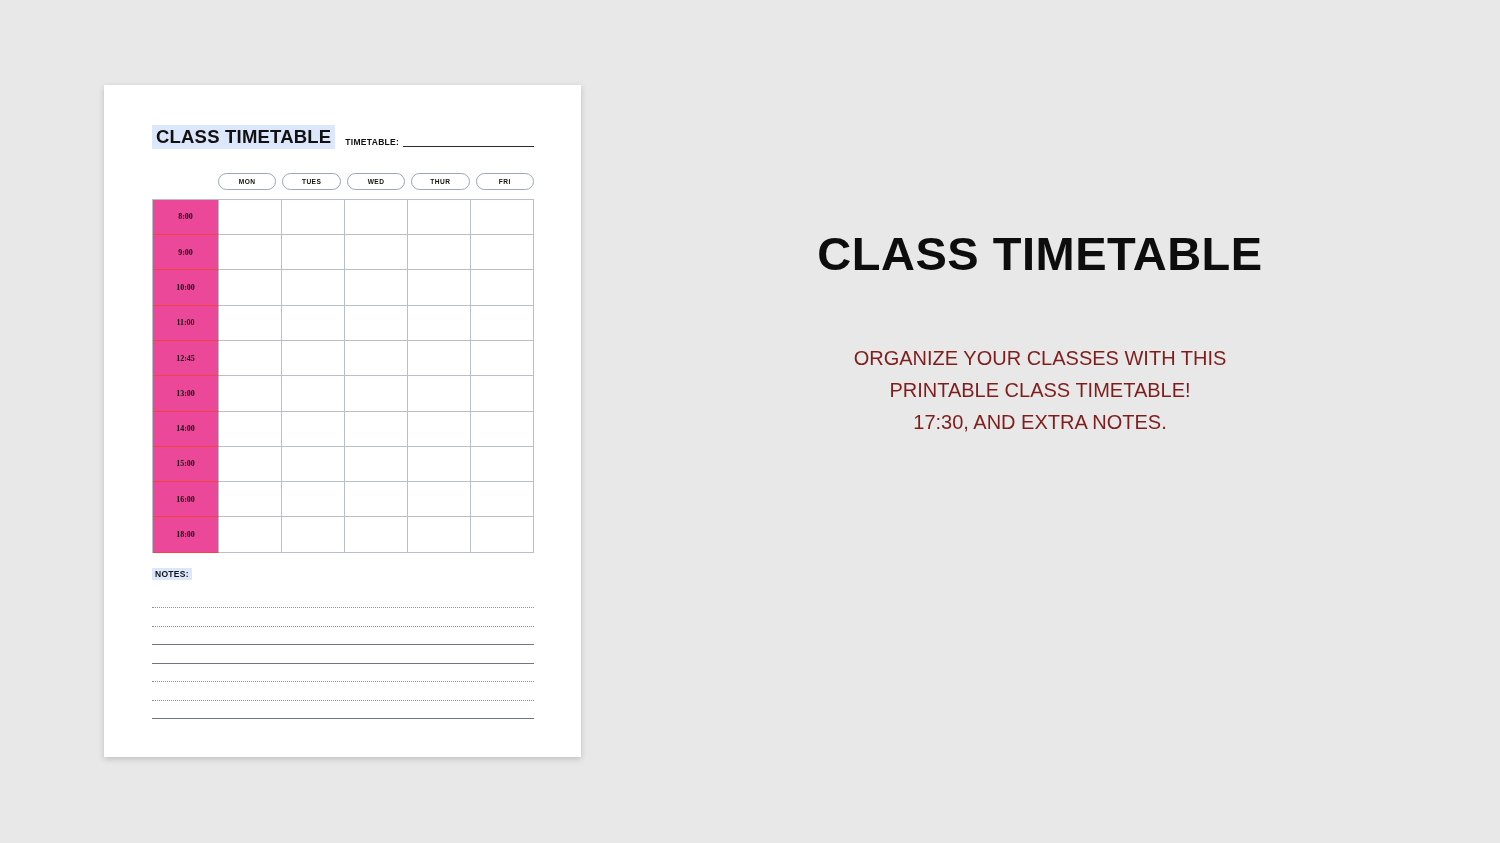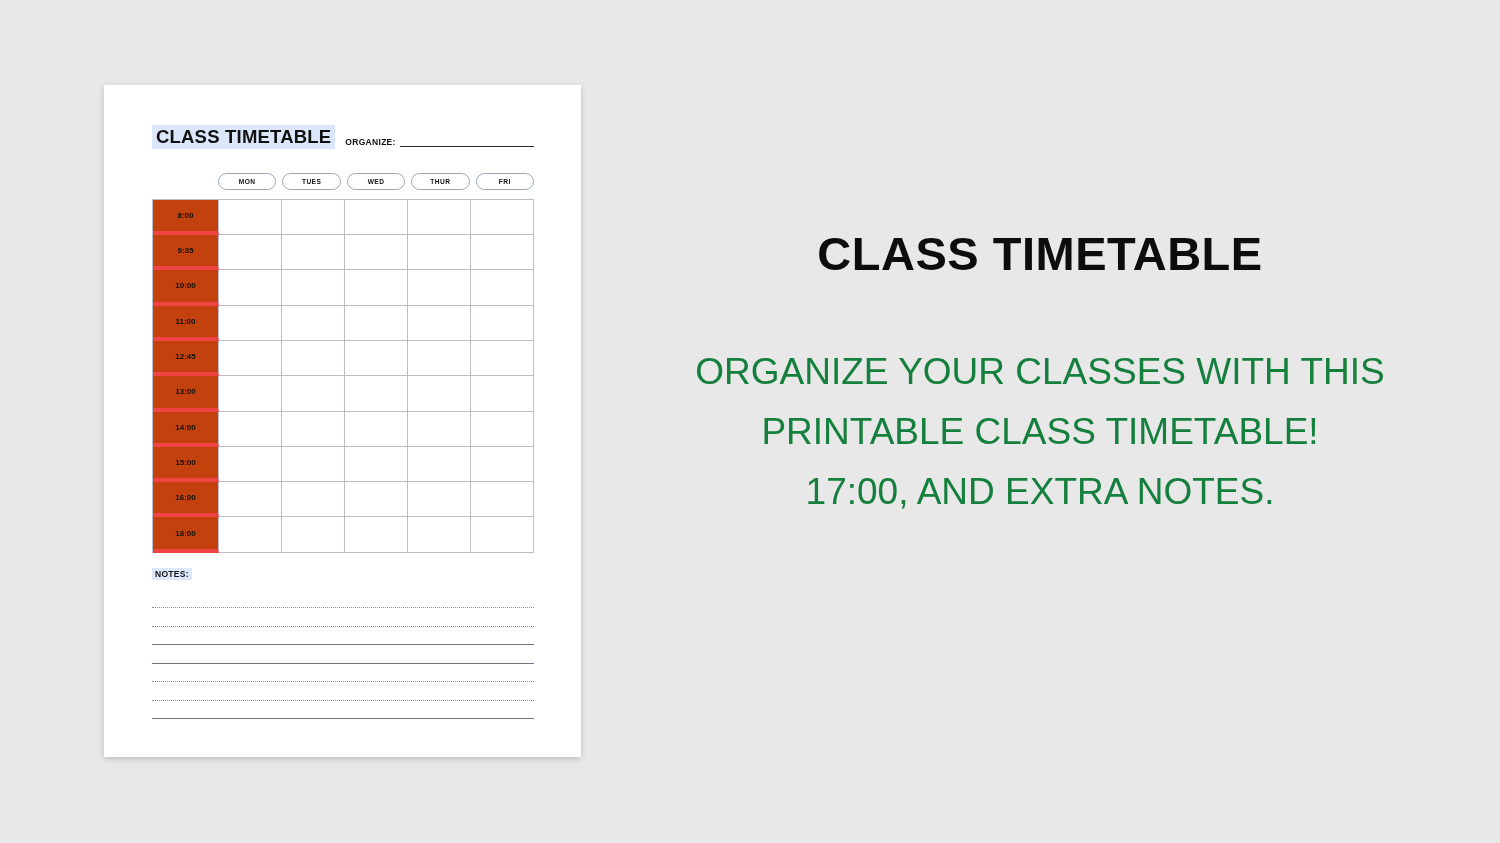--- a/index.html
+++ b/index.html
@@ -103,30 +103,31 @@
     width: 382px;
     box-sizing: border-box;
   }
   .grid-row {
     display: flex;
     height: 35.3px;
   }
   .time-cell {
     width: 66px;
     flex: 0 0 66px;
-    background: #c2410c;
+    background: #ec4899;
     border-right: 1px solid #b9bfc9;
-    border-bottom: 4px solid #ef4444;
+    border-bottom: 1px solid #ef4444;
     display: flex;
     align-items: center;
     justify-content: center;
     font-size: 8px;
     font-weight: 700;
     color: #111;
     box-sizing: border-box;
+    font-family: Liberation Serif, serif;
   }
   .slot-cell {
     flex: 1 1 0;
     border-right: 1px solid #b9bfc9;
     border-bottom: 1px solid #b9bfc9;
     background: #fff;
     box-sizing: border-box;
   }
 
   
@@ -162,39 +163,39 @@
   .promo-title {
     font-size: 47px;
     font-weight: 700;
     color: #0d0d0d;
     letter-spacing: .5px;
     line-height: 1.1;
     margin: 0;
   }
   .promo-body {
     margin: 62px 0 0 0;
-    font-size: 37px;
+    font-size: 20px;
     line-height: 1.62;
-    color: #15803d;
+    color: #7f1d1d;
     font-weight: 400;
   }
   .promo-body span { display: block; }
 </style>
 </head>
 <body>
 
 <div class="stage">
 
   <div class="page">
     <div class="page-inner">
 
       <div class="doc-head">
         <div class="doc-title">CLASS TIMETABLE</div>
         <div class="semester">
-          <span class="semester-label">ORGANIZE:</span>
+          <span class="semester-label">TIMETABLE:</span>
           <span class="semester-line"></span>
         </div>
       </div>
 
       <div class="days-row">
         <div class="day-pill">MON</div>
         <div class="day-pill">TUES</div>
         <div class="day-pill">WED</div>
         <div class="day-pill">THUR</div>
         <div class="day-pill">FRI</div>
@@ -203,21 +204,21 @@
       <div class="grid">
         <div class="grid-row">
           <div class="time-cell">8:00</div>
           <div class="slot-cell"></div>
           <div class="slot-cell"></div>
           <div class="slot-cell"></div>
           <div class="slot-cell"></div>
           <div class="slot-cell"></div>
         </div>
         <div class="grid-row">
-          <div class="time-cell">9:35</div>
+          <div class="time-cell">9:00</div>
           <div class="slot-cell"></div>
           <div class="slot-cell"></div>
           <div class="slot-cell"></div>
           <div class="slot-cell"></div>
           <div class="slot-cell"></div>
         </div>
         <div class="grid-row">
           <div class="time-cell">10:00</div>
           <div class="slot-cell"></div>
           <div class="slot-cell"></div>
@@ -295,17 +296,17 @@
       </div>
 
     </div>
   </div>
 
   <div class="promo">
     <h1 class="promo-title">CLASS TIMETABLE</h1>
     <p class="promo-body">
       <span>ORGANIZE YOUR CLASSES WITH THIS</span>
       <span>PRINTABLE CLASS TIMETABLE!</span>
-      <span>17:00, AND EXTRA NOTES.</span>
+      <span>17:30, AND EXTRA NOTES.</span>
     </p>
   </div>
 
 </div>
 
 </body></html>

